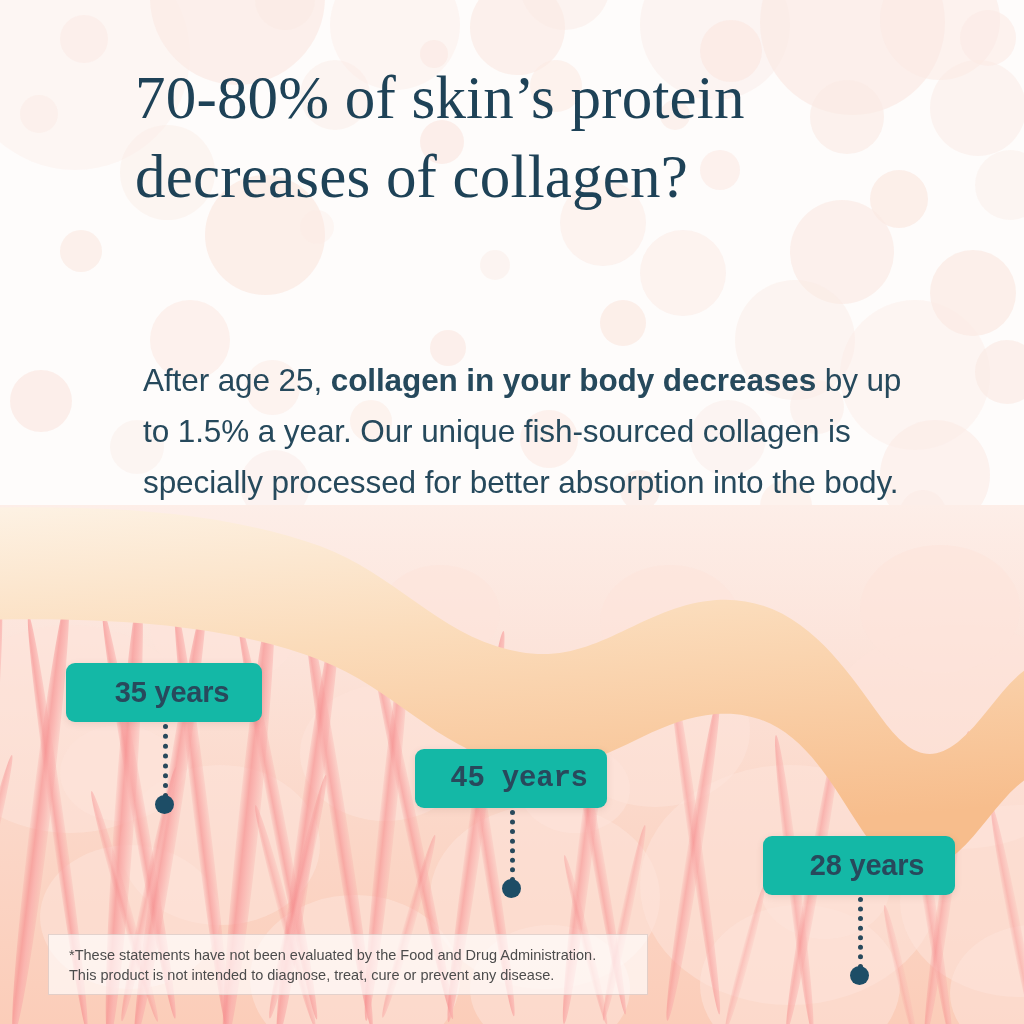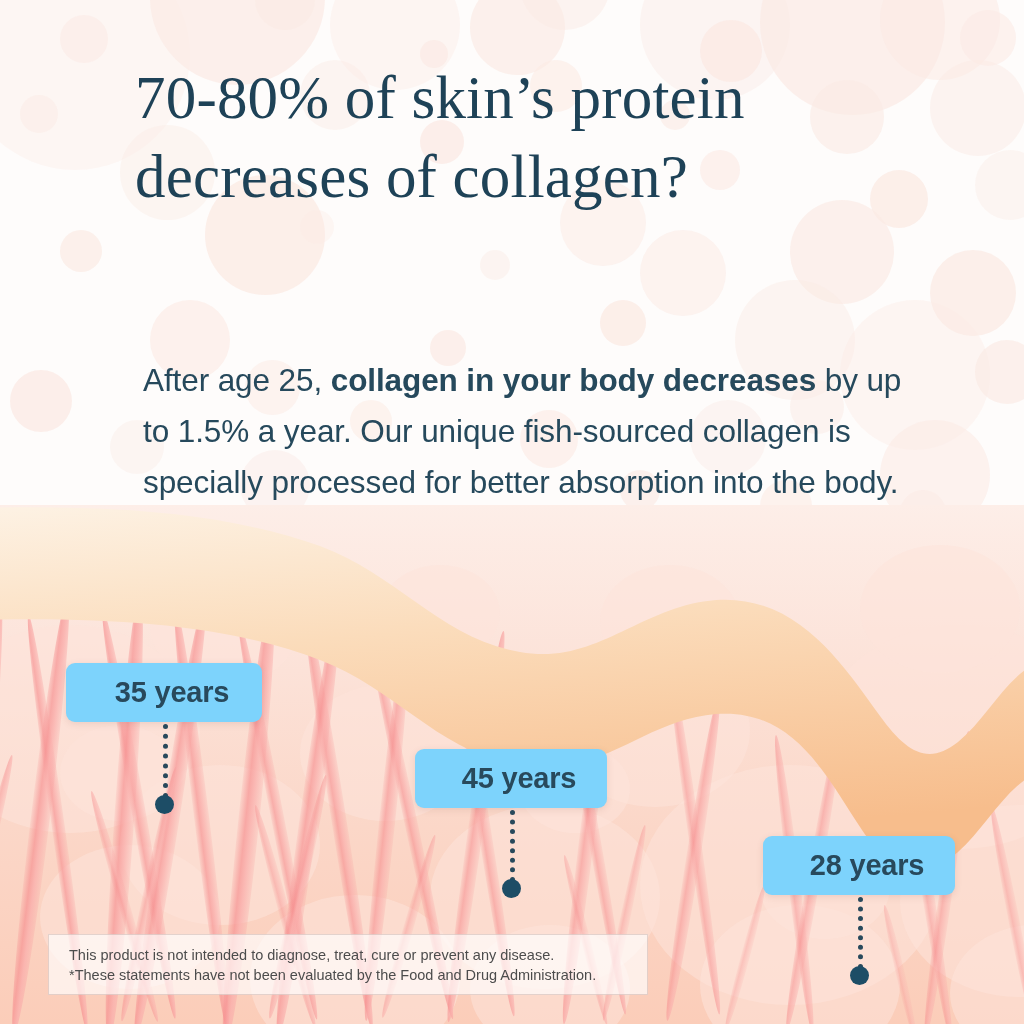--- a/index.html
+++ b/index.html
@@ -79,21 +79,21 @@
     color:#26495c;
     letter-spacing:-.1px;
     margin-top:45px;
   }
   .body-copy b { font-weight:700; }
 
   
   .marker { position:absolute; }
   .marker-box {
     position:absolute;
-    background:#7dd3fc;
+    background:#14b8a6;
     border-radius:9px;
     box-shadow:0 2px 7px rgba(120,70,60,.13);
     display:flex; align-items:center; justify-content:center;
     font-size:29px; font-weight:700;
     color:#28495c;
     letter-spacing:-.2px;
     white-space:nowrap;
     padding-left:16px;
   }
   .marker-line {
@@ -273,29 +273,29 @@
 
   <p class="body-copy"><span>After age 25, </span><b>collagen in your body decreases</b><span> by up to 1.5% a year. Our unique fish-sourced collagen is specially processed for better absorption into the body.</span></p>
 
   <div class="marker">
     <div class="marker-box" style="left:66px; top:663px; width:196px; height:59px;">35 years</div>
     <div class="marker-line" style="left:163px; top:724px; height:74px;"></div>
     <div class="marker-dot" style="left:155px; top:795px;"></div>
   </div>
 
   <div class="marker">
-    <div class="marker-box" style="left:415px; top:749px; width:192px; height:59px;">45 years</div>
+    <div class="marker-box" style="left:415px; top:749px; width:192px; height:59px;font-family:Liberation Mono, monospace;">45 years</div>
     <div class="marker-line" style="left:510px; top:810px; height:72px;"></div>
     <div class="marker-dot" style="left:502px; top:879px;"></div>
   </div>
 
   <div class="marker">
     <div class="marker-box" style="left:763px; top:836px; width:192px; height:59px;">28 years</div>
     <div class="marker-line" style="left:858px; top:897px; height:72px;"></div>
     <div class="marker-dot" style="left:850px; top:966px;"></div>
   </div>
 
   <div class="disclaimer">
+    <div>*These statements have not been evaluated by the Food and Drug Administration.</div>
     <div>This product is not intended to diagnose, treat, cure or prevent any disease.</div>
-    <div>*These statements have not been evaluated by the Food and Drug Administration.</div>
   </div>
 
 </div>
 
 </body></html>

